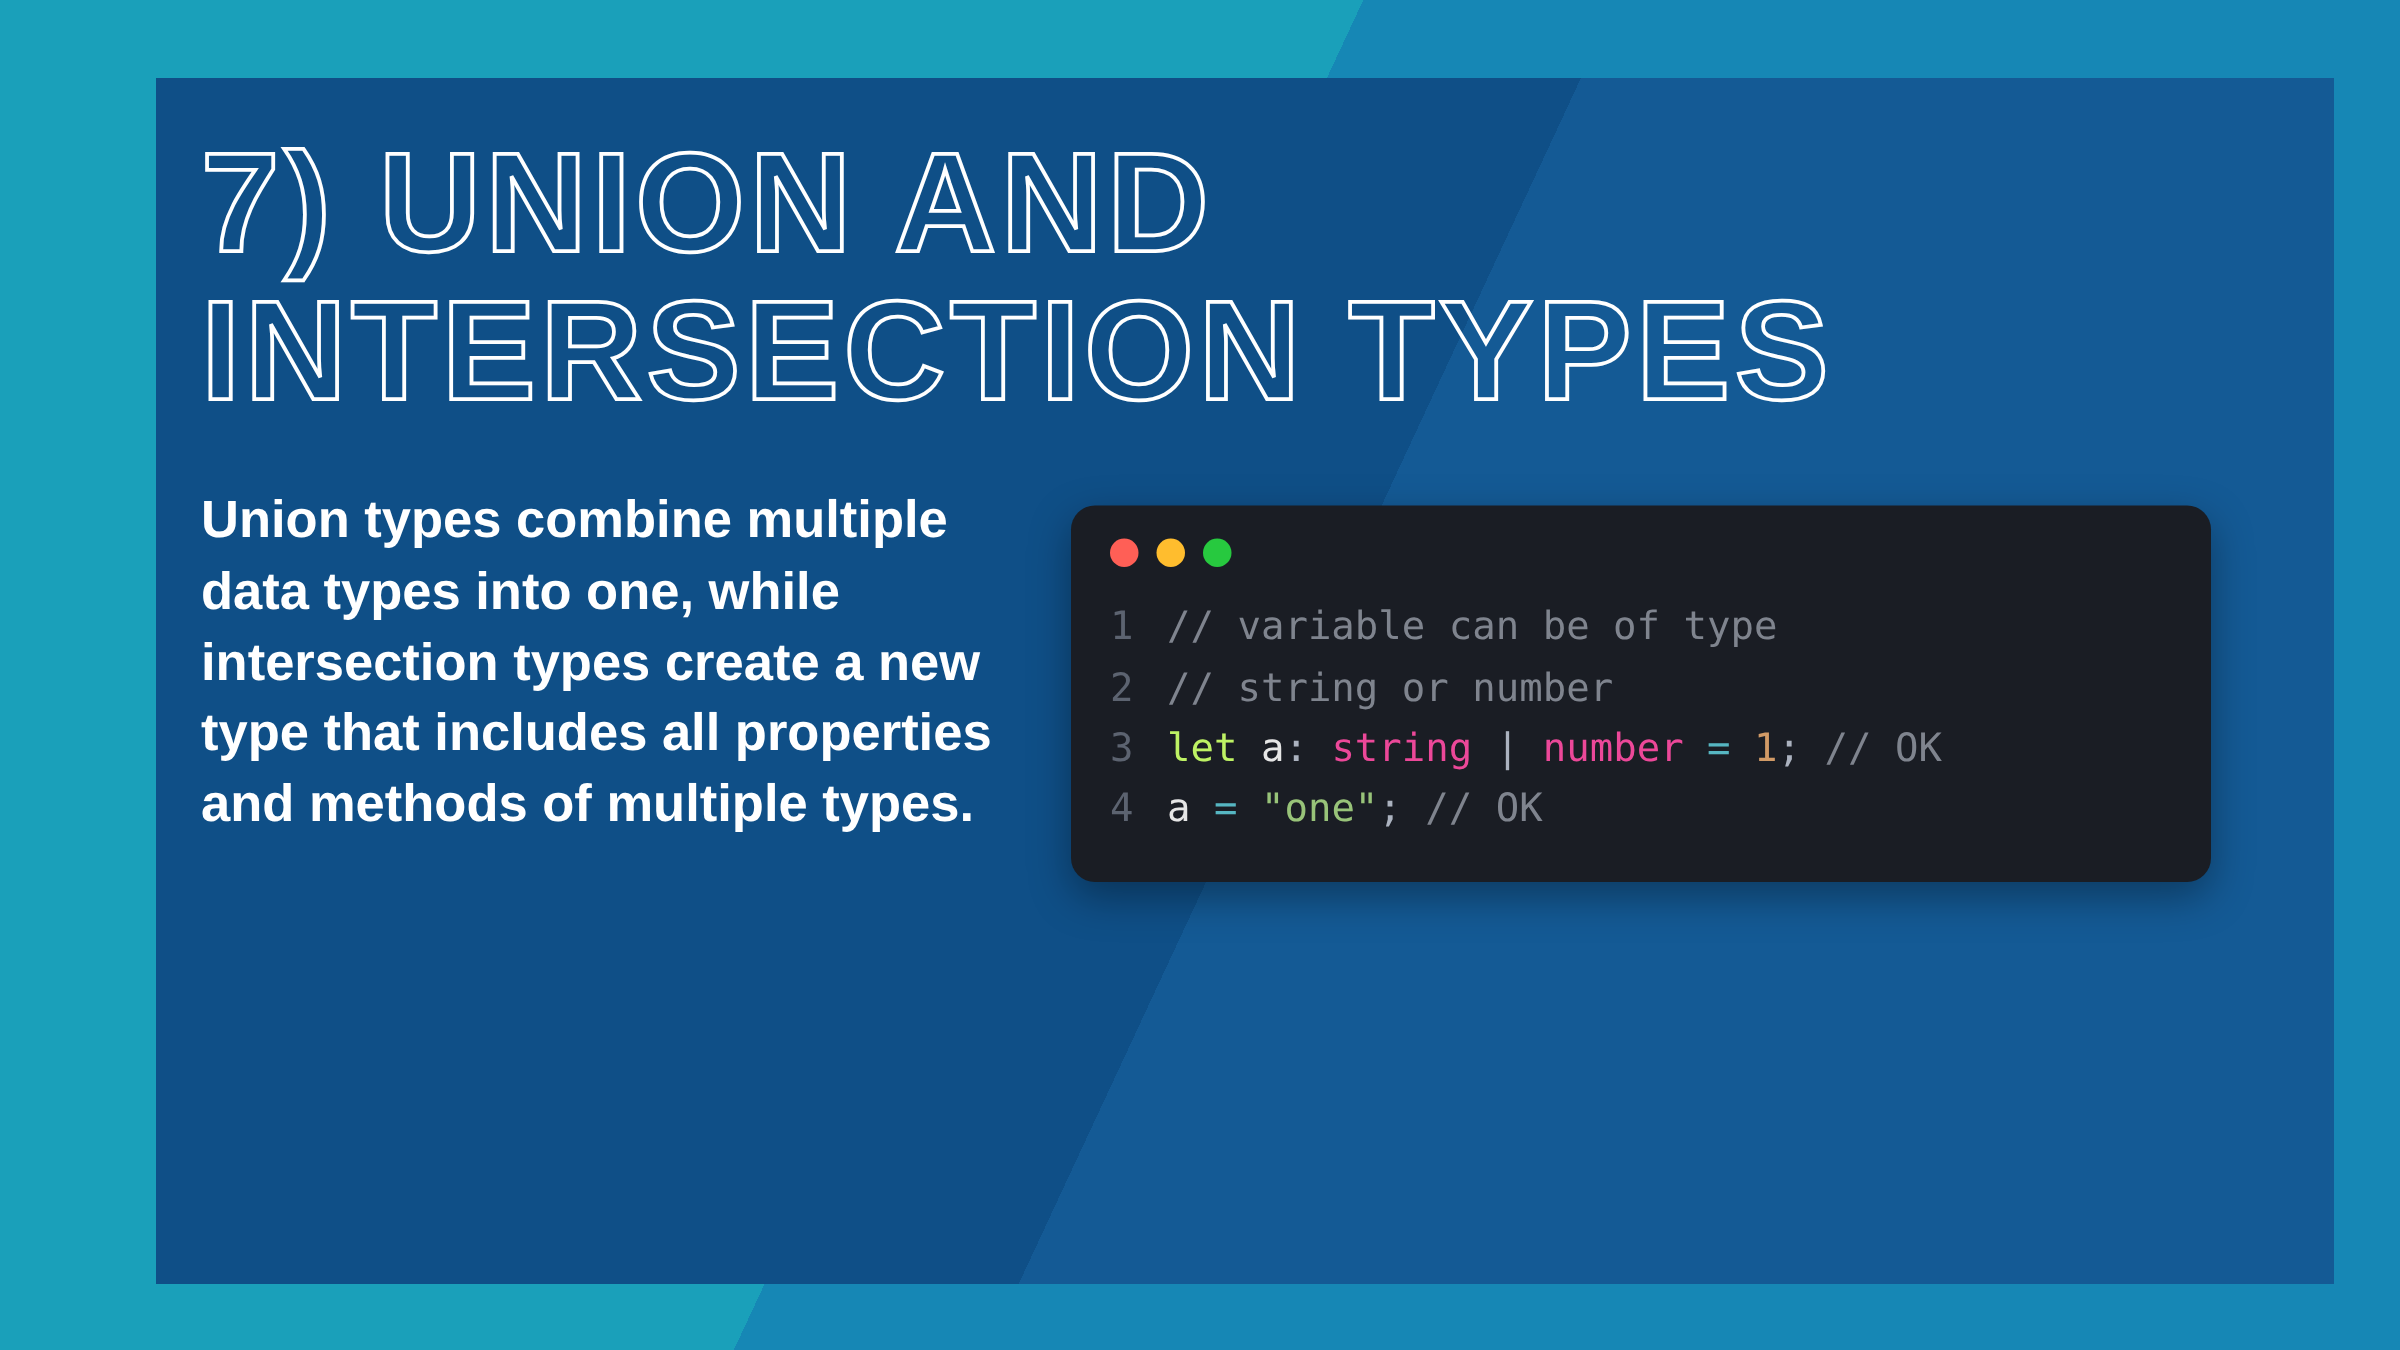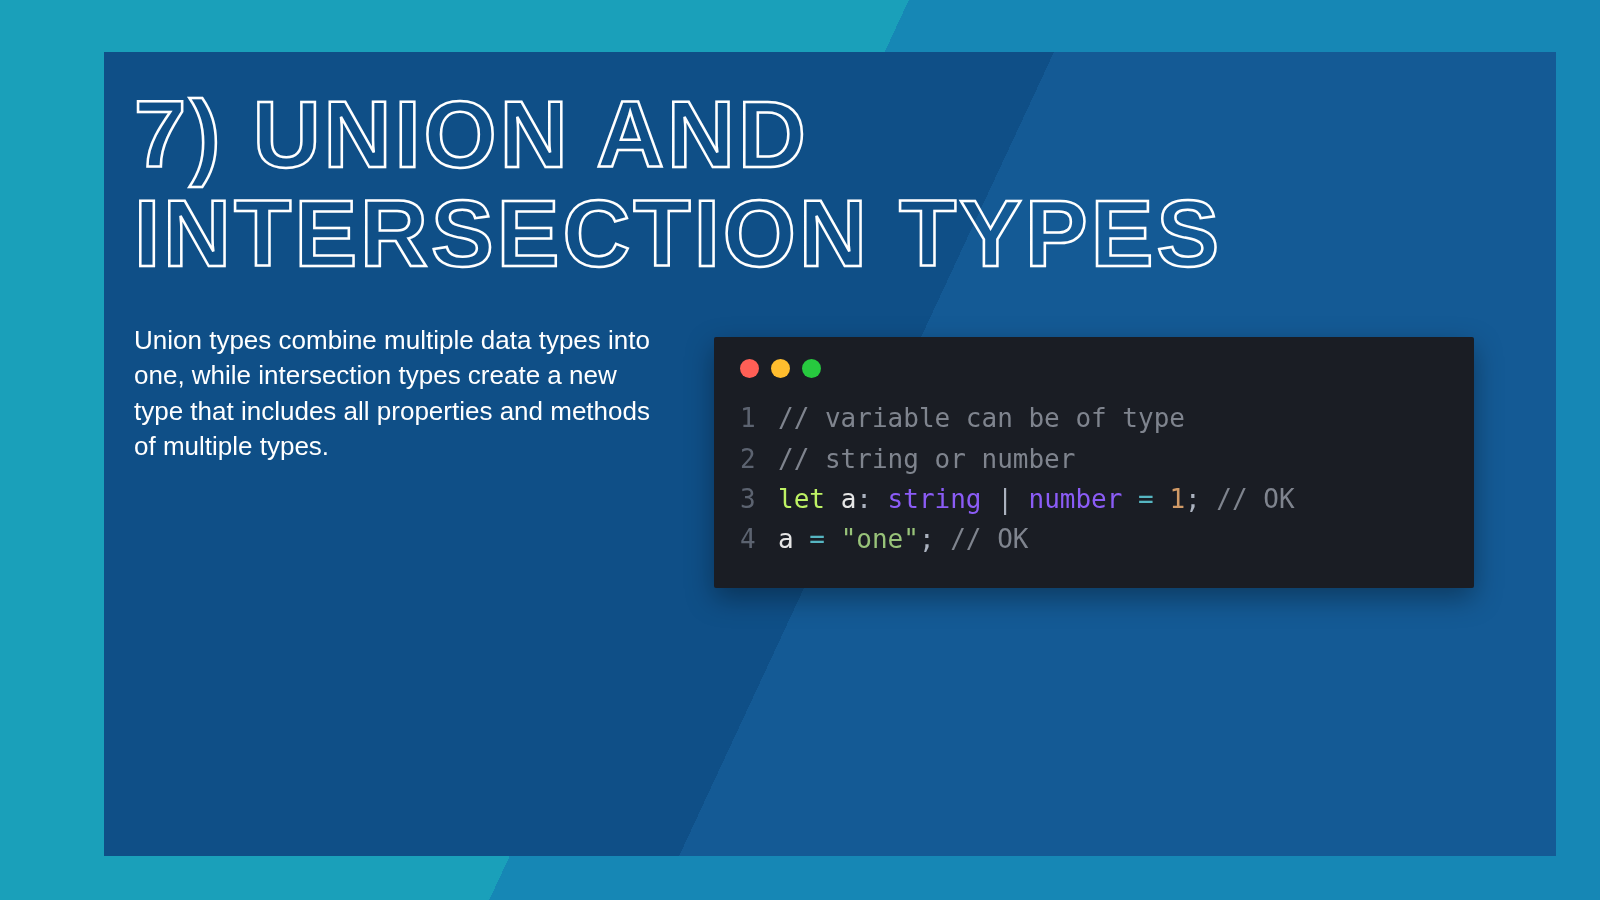--- a/index.html
+++ b/index.html
@@ -37,29 +37,29 @@
     margin-bottom: 40px;
   }
   .content-row {
     display: flex;
     gap: 50px;
     align-items: flex-start;
   }
   .desc {
     flex: 0 0 530px;
     color: #ffffff;
-    font-weight: 400;
-    font-size: 26px;
+    font-weight: 700;
+    font-size: 35px;
     line-height: 1.35;
   }
   .code-window {
     flex: 0 0 auto;
     width: 760px;
     background: #1a1d24;
-    border-radius: 2px;
+    border-radius: 16px;
     box-shadow: 0 10px 28px rgba(0,0,0,0.35);
     padding: 22px 26px 28px 26px;
     margin-top: 14px;
   }
   .traffic-lights {
     display: flex;
     gap: 12px;
     margin-bottom: 20px;
   }
   .traffic-lights span {
@@ -74,21 +74,21 @@
   .code-lines {
     font-family: 'Consolas', 'Menlo', 'Monaco', monospace;
     font-size: 26px;
     line-height: 1.55;
     white-space: pre;
   }
   .ln   { color: #5c6370; display: inline-block; width: 38px; user-select: none; }
   .cmt  { color: #7f848e; }
   .kw2  { color: #bef264; }
   .id   { color: #e6e6e6; }
-  .type { color: #8b5cf6; text-align: right; }
+  .type { color: #ec4899; text-align: right; }
   .op   { color: #56b6c2; }
   .num  { color: #d19a66; }
   .str  { color: #98c379; }
   .punc { color: #abb2bf; }
 </style>
 </head>
 <body>
 
 <div class="bg-diagonal"></div>
 

